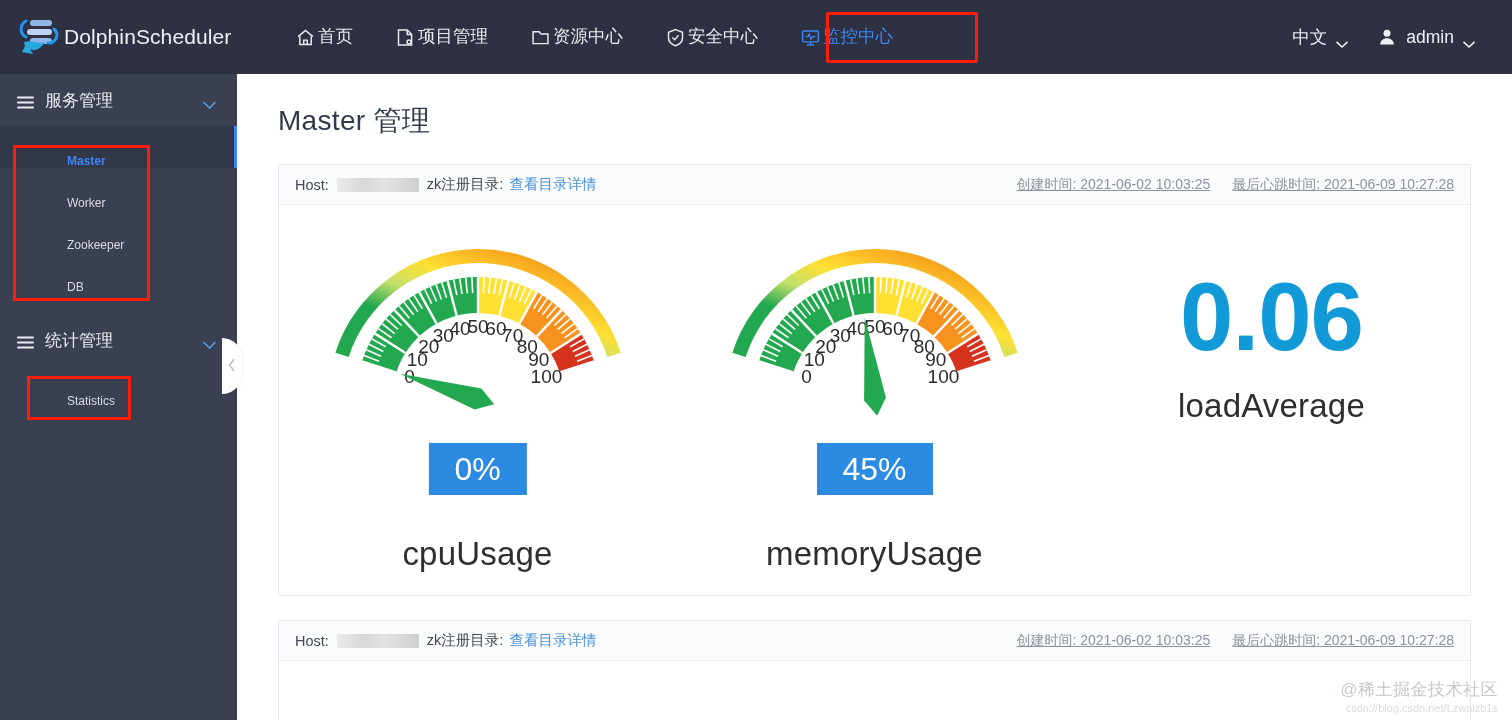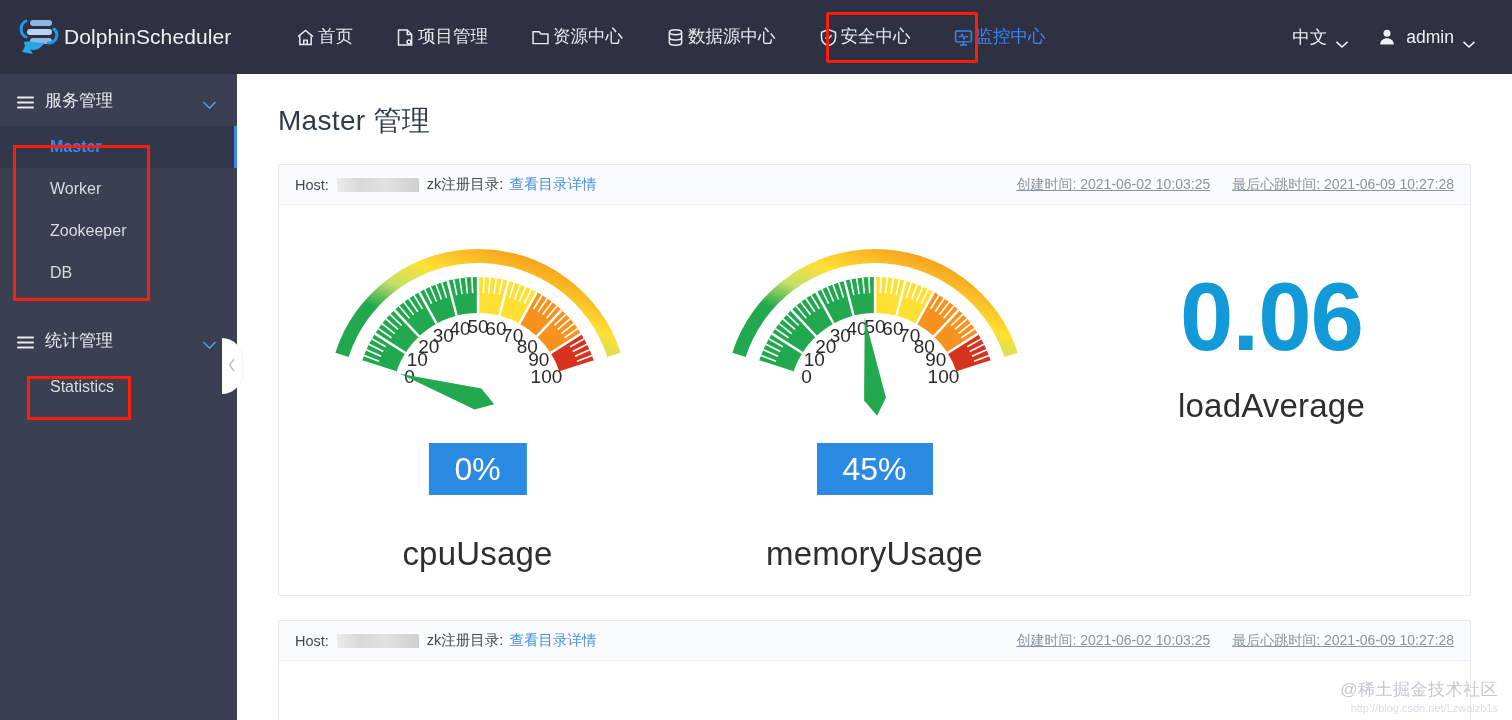--- a/index.html
+++ b/index.html
@@ -48,22 +48,22 @@
     position: absolute; top: 74px; left: 0; width: 237px; height: 646px;
     background: #3a3f51; z-index: 20;
   }
   .sb-group {
     display: flex; align-items: center; height: 52px; padding: 0 17px;
     color: #e9ebf0; font-size: 17px; cursor: pointer; position: relative;
   }
   .sb-group .burger { width: 17px; height: 13px; margin-right: 11px; flex: none; }
   .sb-group .g-chev { position: absolute; right: 20px; width: 15px; height: 10px; }
   .sb-item {
-    height: 42px; display: flex; align-items: center; padding-left: 50px;
-    color: #d9dce3; font-size: 16px; cursor: pointer; position: relative;
+    height: 42px; display: flex; align-items: flex-end; padding-left: 67px;
+    color: #d9dce3; font-size: 12px; cursor: pointer; position: relative;
   }
   .sb-item.active { background: #32374a; color: #3b86f7; font-weight: bold; }
   .sb-item.active::after {
     content: ""; position: absolute; right: 0; top: 0; width: 3px; height: 42px; background: #3b86f7;
   }
   .sb-hl1 {
     position: absolute; left: 13px; top: 71px; width: 137px; height: 156px;
     border: 3px solid #fc1d0d; pointer-events: none; z-index: 22;
   }
   .sb-hl2 {
@@ -172,30 +172,20 @@
 
       <div class="navitem">
         <span class="navicon">
           <svg viewBox="0 0 24 24" width="21" height="21" fill="none" stroke="#e8eaef" stroke-width="1.7">
             <path d="M3.5 5.5 h7 l2 2.5 h8 v11 h-17 Z"></path>
           </svg>
         </span>
         <span class="nlabel">资源中心</span>
       </div>
 
-      <div class="navitem">
-        <span class="navicon">
-          <svg viewBox="0 0 24 24" width="21" height="21" fill="none" stroke="#e8eaef" stroke-width="1.7">
-            <ellipse cx="12" cy="6" rx="7" ry="2.8"></ellipse>
-            <path d="M5 6 v12 c0 1.6 3.1 2.8 7 2.8 s7-1.2 7-2.8 V6"></path>
-            <path d="M5 12 c0 1.6 3.1 2.8 7 2.8 s7-1.2 7-2.8"></path>
-          </svg>
-        </span>
-        <span class="nlabel">数据源中心</span>
-      </div>
 
       <div class="navitem">
         <span class="navicon">
           <svg viewBox="0 0 24 24" width="21" height="21" fill="none" stroke="#e8eaef" stroke-width="1.7">
             <path d="M12 3 L20 6 v6 c0 5-4 8.2-8 9.5 C8 20.2 4 17 4 12 V6 Z"></path>
             <path d="M8.5 12 l2.5 2.5 l4.5 -5"></path>
           </svg>
         </span>
         <span class="nlabel">安全中心</span>
       </div>
@@ -524,15 +514,15 @@
             <span>2021-06-09 10:27:28</span>
           </span>
         </div>
       </div>
       <div class="card-body" style="height:60px"></div>
     </div>
   </div>
 
   <div class="watermark">
     <div class="wm1">@稀土掘金技术社区</div>
-    <div class="wm2">http://blog.csdn.net/Lzwaizb1s</div>
+    <div class="wm2">csdn://blog.csdn.net/Lzwaizb1s</div>
   </div>
 </div>
 
 </body></html>

